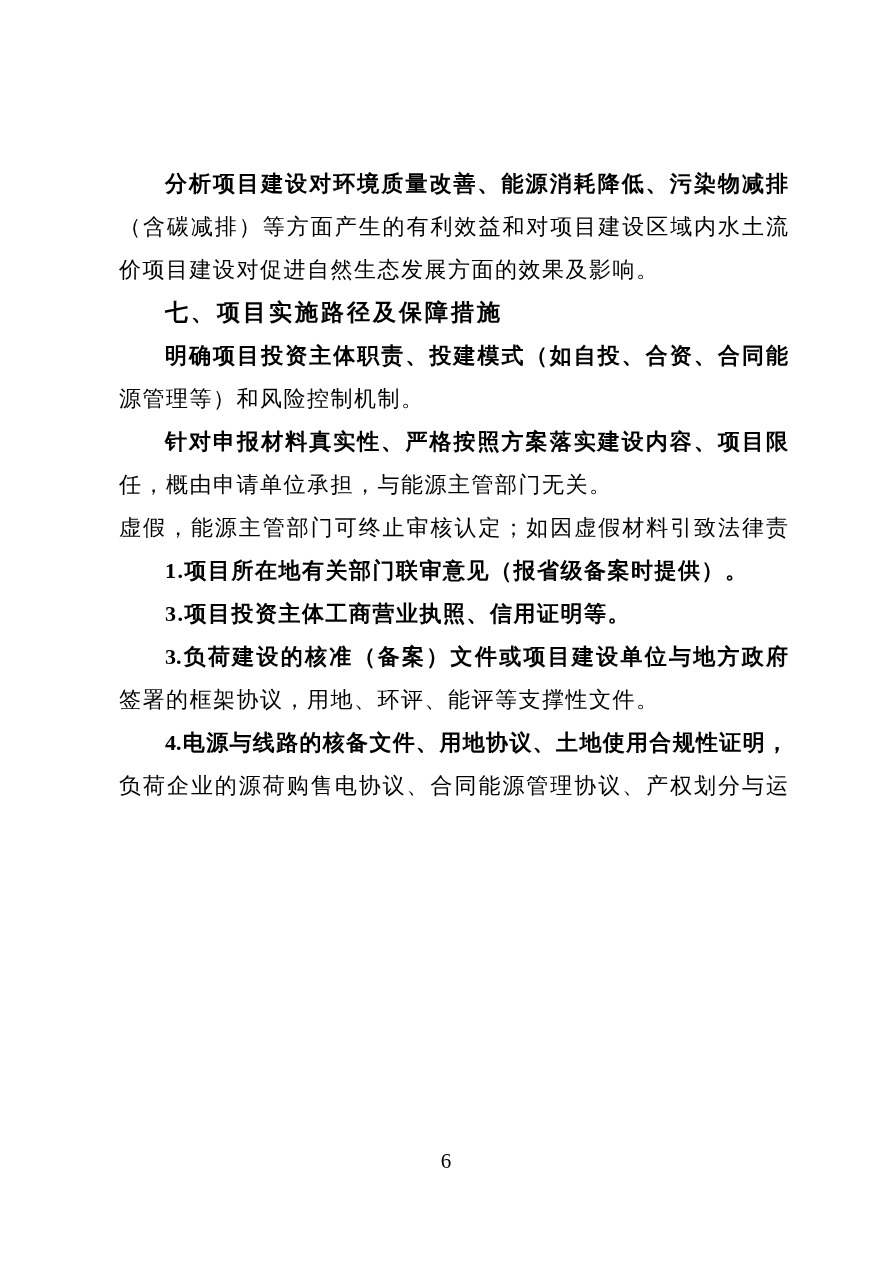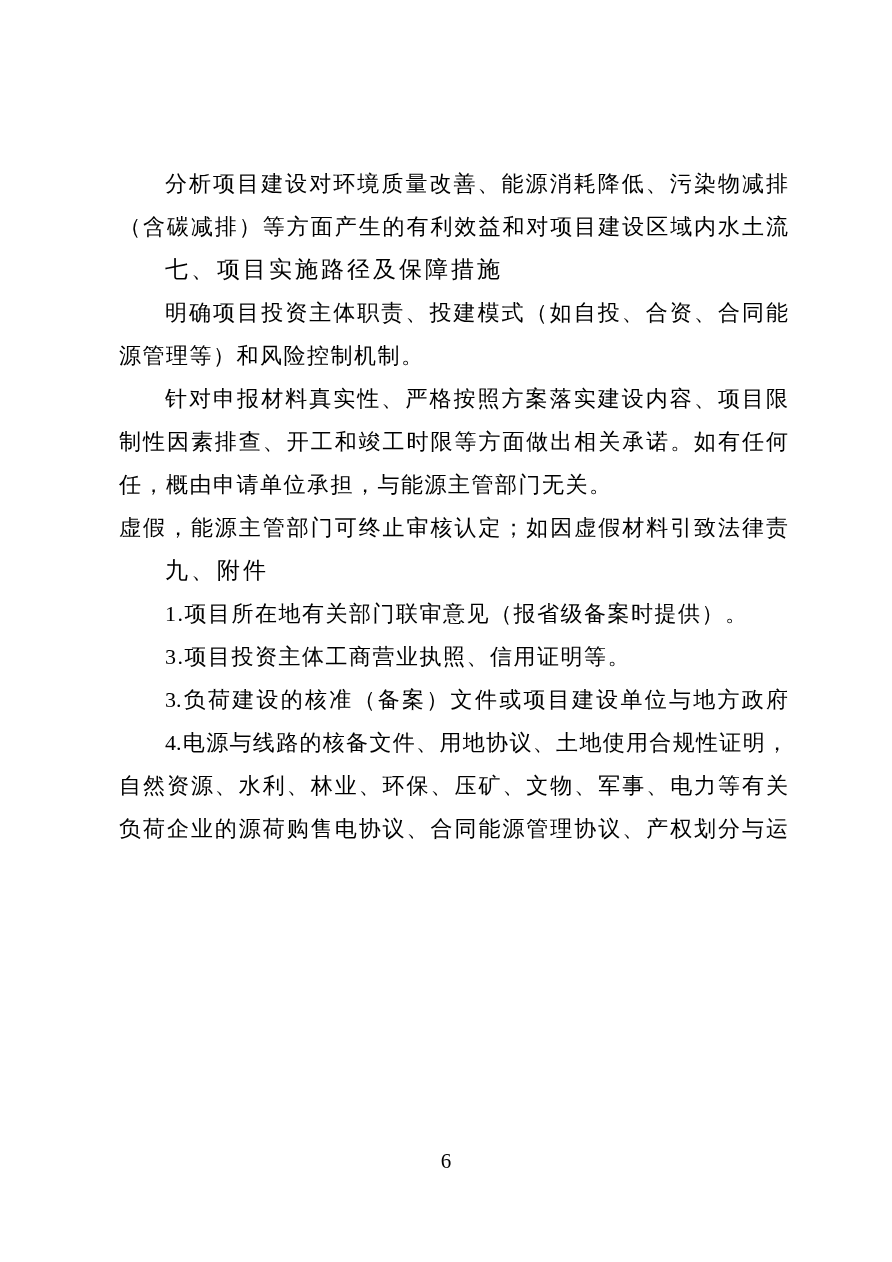--- a/index.html
+++ b/index.html
@@ -32,27 +32,28 @@
   }
   .line.fill {
     letter-spacing: 0;
     white-space: normal;
     text-align: justify;
     text-align-last: justify;
     text-justify: inter-character;
   }
   .line.indent {
     padding-left: 46px;
+    font-weight: bold;
   }
   .line.indent.fill {
     padding-left: 46px;
   }
   .line.heading {
     font-family: "Liberation Sans", "DejaVu Sans", sans-serif;
-    font-weight: 400;
+    font-weight: 700;
     font-size: 23px;
     letter-spacing: 3px;
   }
   .page-number {
     position: absolute;
     left: 0;
     right: 0;
     top: 1146px;
     height: 30px;
     line-height: 30px;
@@ -63,29 +64,28 @@
     color: #000000;
   }
 </style>
 </head>
 <body>
 
 <div class="page">
   <div class="textblock">
       <div class="line indent fill">分析项目建设对环境质量改善、能源消耗降低、污染物减排</div>
       <div class="line fill">（含碳减排）等方面产生的有利效益和对项目建设区域内水土流</div>
+      <div class="line">价项目建设对促进自然生态发展方面的效果及影响。</div>
       <div class="line heading indent">七、项目实施路径及保障措施</div>
       <div class="line indent fill">明确项目投资主体职责、投建模式（如自投、合资、合同能</div>
       <div class="line">源管理等）和风险控制机制。</div>
       <div class="line indent fill">针对申报材料真实性、严格按照方案落实建设内容、项目限</div>
-      <div class="line fill">制性因素排查、开工和竣工时限等方面做出相关承诺。如有任何</div>
       <div class="line">任，概由申请单位承担，与能源主管部门无关。</div>
       <div class="line fill">虚假，能源主管部门可终止审核认定；如因虚假材料引致法律责</div>
-      <div class="line heading indent">九、附件</div>
       <div class="line indent">1.项目所在地有关部门联审意见（报省级备案时提供）。</div>
       <div class="line indent">3.项目投资主体工商营业执照、信用证明等。</div>
       <div class="line indent fill">3.负荷建设的核准（备案）文件或项目建设单位与地方政府</div>
+      <div class="line">签署的框架协议，用地、环评、能评等支撑性文件。</div>
       <div class="line indent fill">4.电源与线路的核备文件、用地协议、土地使用合规性证明，</div>
-      <div class="line fill">自然资源、水利、林业、环保、压矿、文物、军事、电力等有关</div>
       <div class="line fill">负荷企业的源荷购售电协议、合同能源管理协议、产权划分与运</div>
     </div>
   <div class="page-number">6</div>
 </div>
 
 </body></html>

